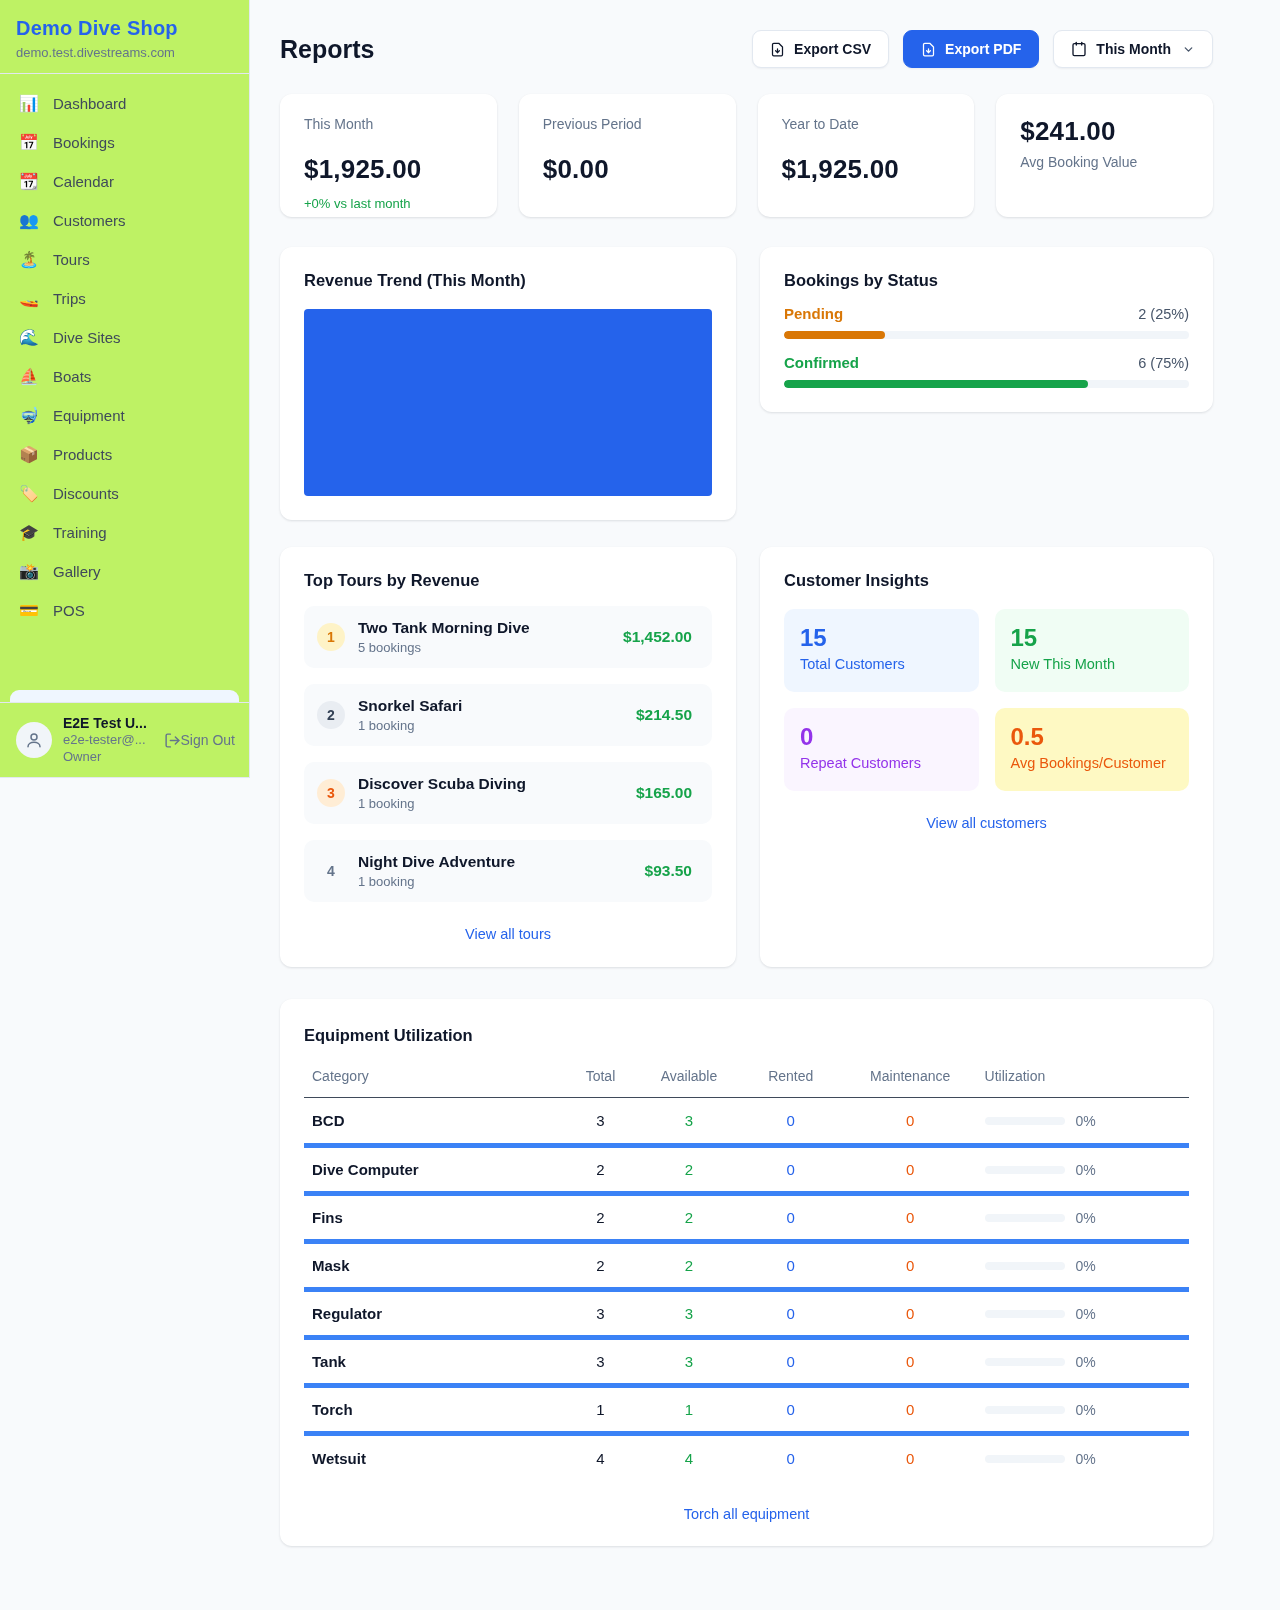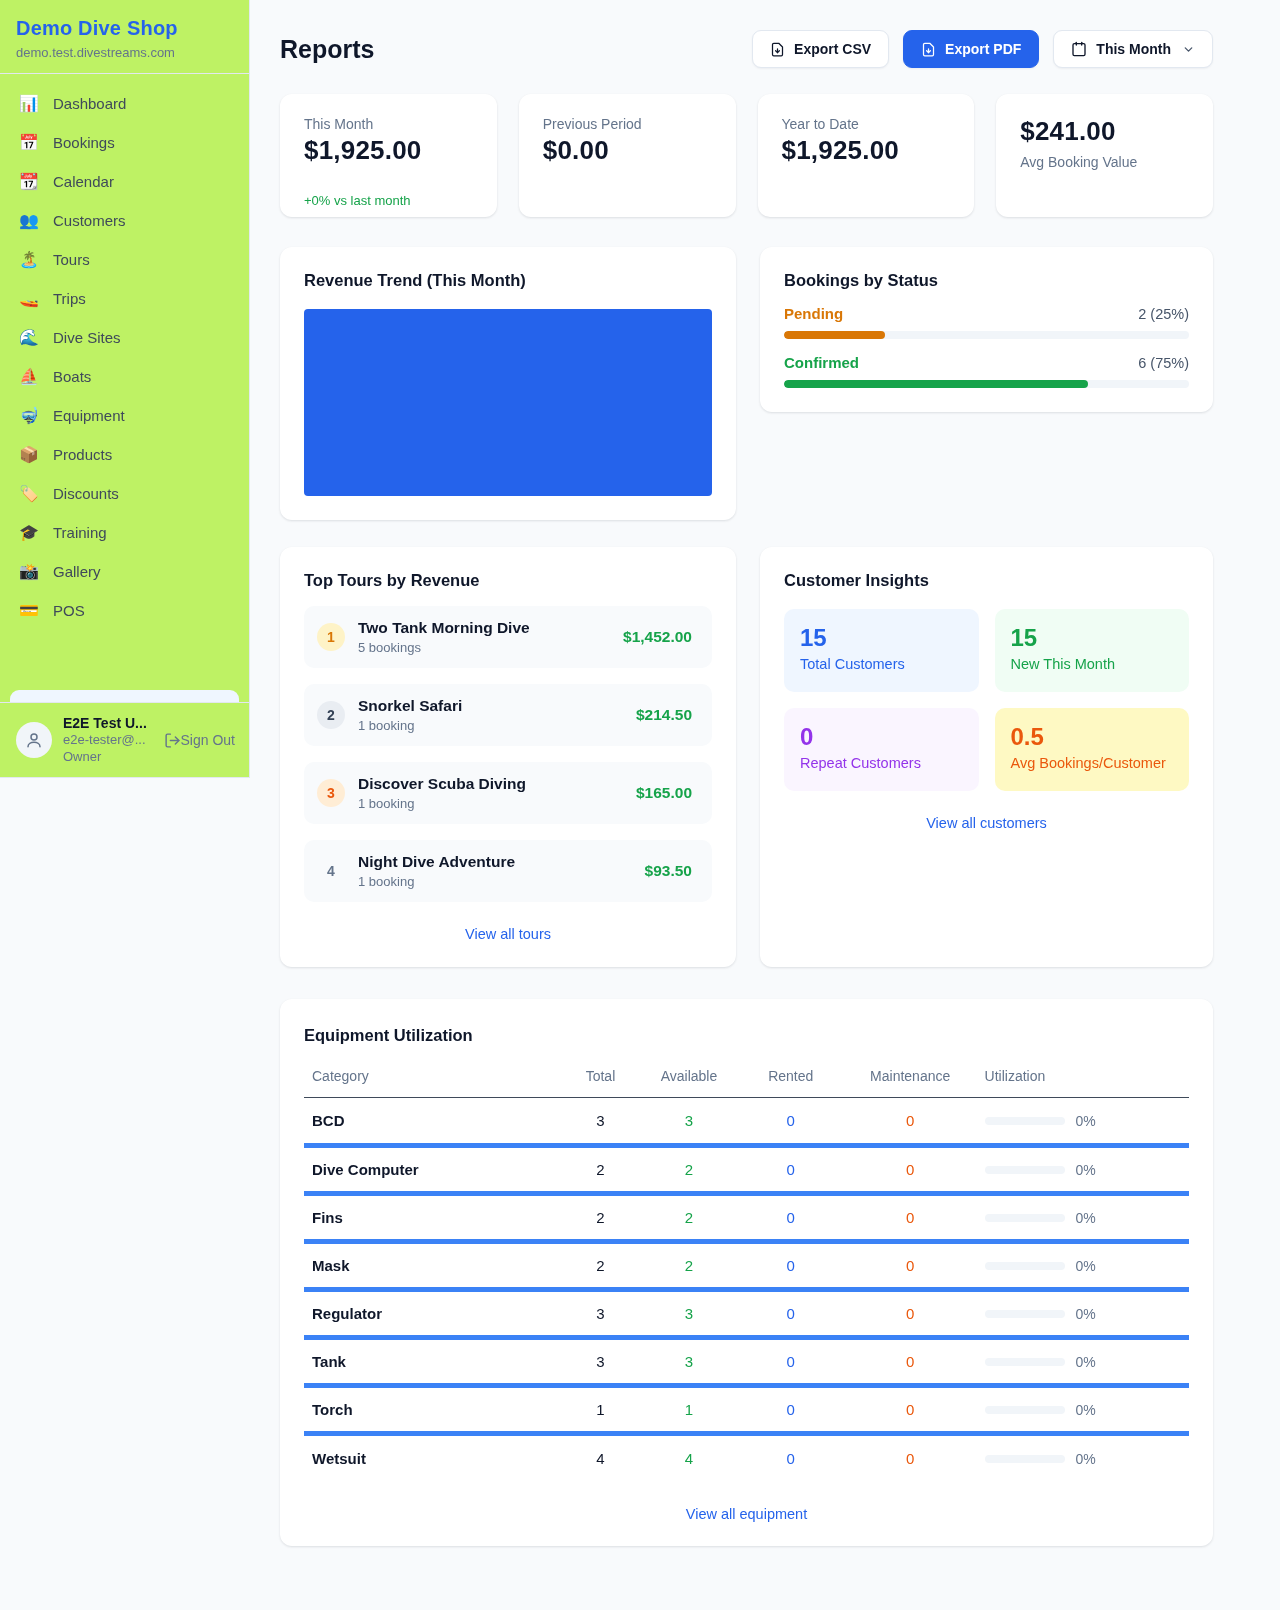--- a/index.html
+++ b/index.html
@@ -49,24 +49,24 @@
   .btn-primary{ background:#2563eb; border-color:#2563eb; color:#fff; }
   .chev{ margin-left:2px; }
   .card{
     background:#fff; border-radius:12px;
     box-shadow:0 1px 3px rgba(15,23,42,.07), 0 1px 2px rgba(15,23,42,.05);
   }
   
   .stats{ display:grid; grid-template-columns:repeat(4,1fr); gap:22px; margin-top:26px; }
   .stat-card{ padding:22px 24px; height:123px; }
   .stat-label{ font-size:14px; color:#64748b; }
-  .stat-value{ font-size:26px; font-weight:800; color:#0f172a; margin-top:3px; letter-spacing:.2px; }
+  .stat-value{ font-size:26px; font-weight:800; color:#0f172a; margin-top:22px; letter-spacing:.2px; }
   .stat-card.value-first .stat-value{ margin-top:0; }
   .stat-card.value-first .stat-label{ margin-top:7px; }
-  .stat-delta{ font-size:13px; color:#16a34a; margin-top:27px; }
+  .stat-delta{ font-size:13px; color:#16a34a; margin-top:11px; }
   
   .grid-2{ display:grid; grid-template-columns:456px 453px; gap:24px; align-items:start; }
   .row-2{ margin-top:30px; }
   .row-3{ margin-top:27px; }
   .pad-card{ padding:24px 24px; }
   .card-title{ font-size:16.5px; font-weight:700; color:#0f172a; }
   .chart-rect{ margin-top:19px; height:187px; background:#2563eb; border-radius:4px; }
   .status-row{ margin-top:15px; }
   .status-head{ display:flex; justify-content:space-between; align-items:baseline; font-size:15px; }
   .status-label{ font-weight:700; }
@@ -480,16 +480,16 @@
           <td class="col-maint">0</td>
           <td class="col-util">
             <div class="util-wrap">
                 <span class="util-track"></span>
                 <span class="util-pct">0%</span>
               </div>
           </td>
         </tr>
       </tbody>
     </table>
-    <a class="view-link">View all equipment</a>
+    <a class="view-link">Torch all equipment</a>
   </div>
 
 </main>
 
 </body></html>

